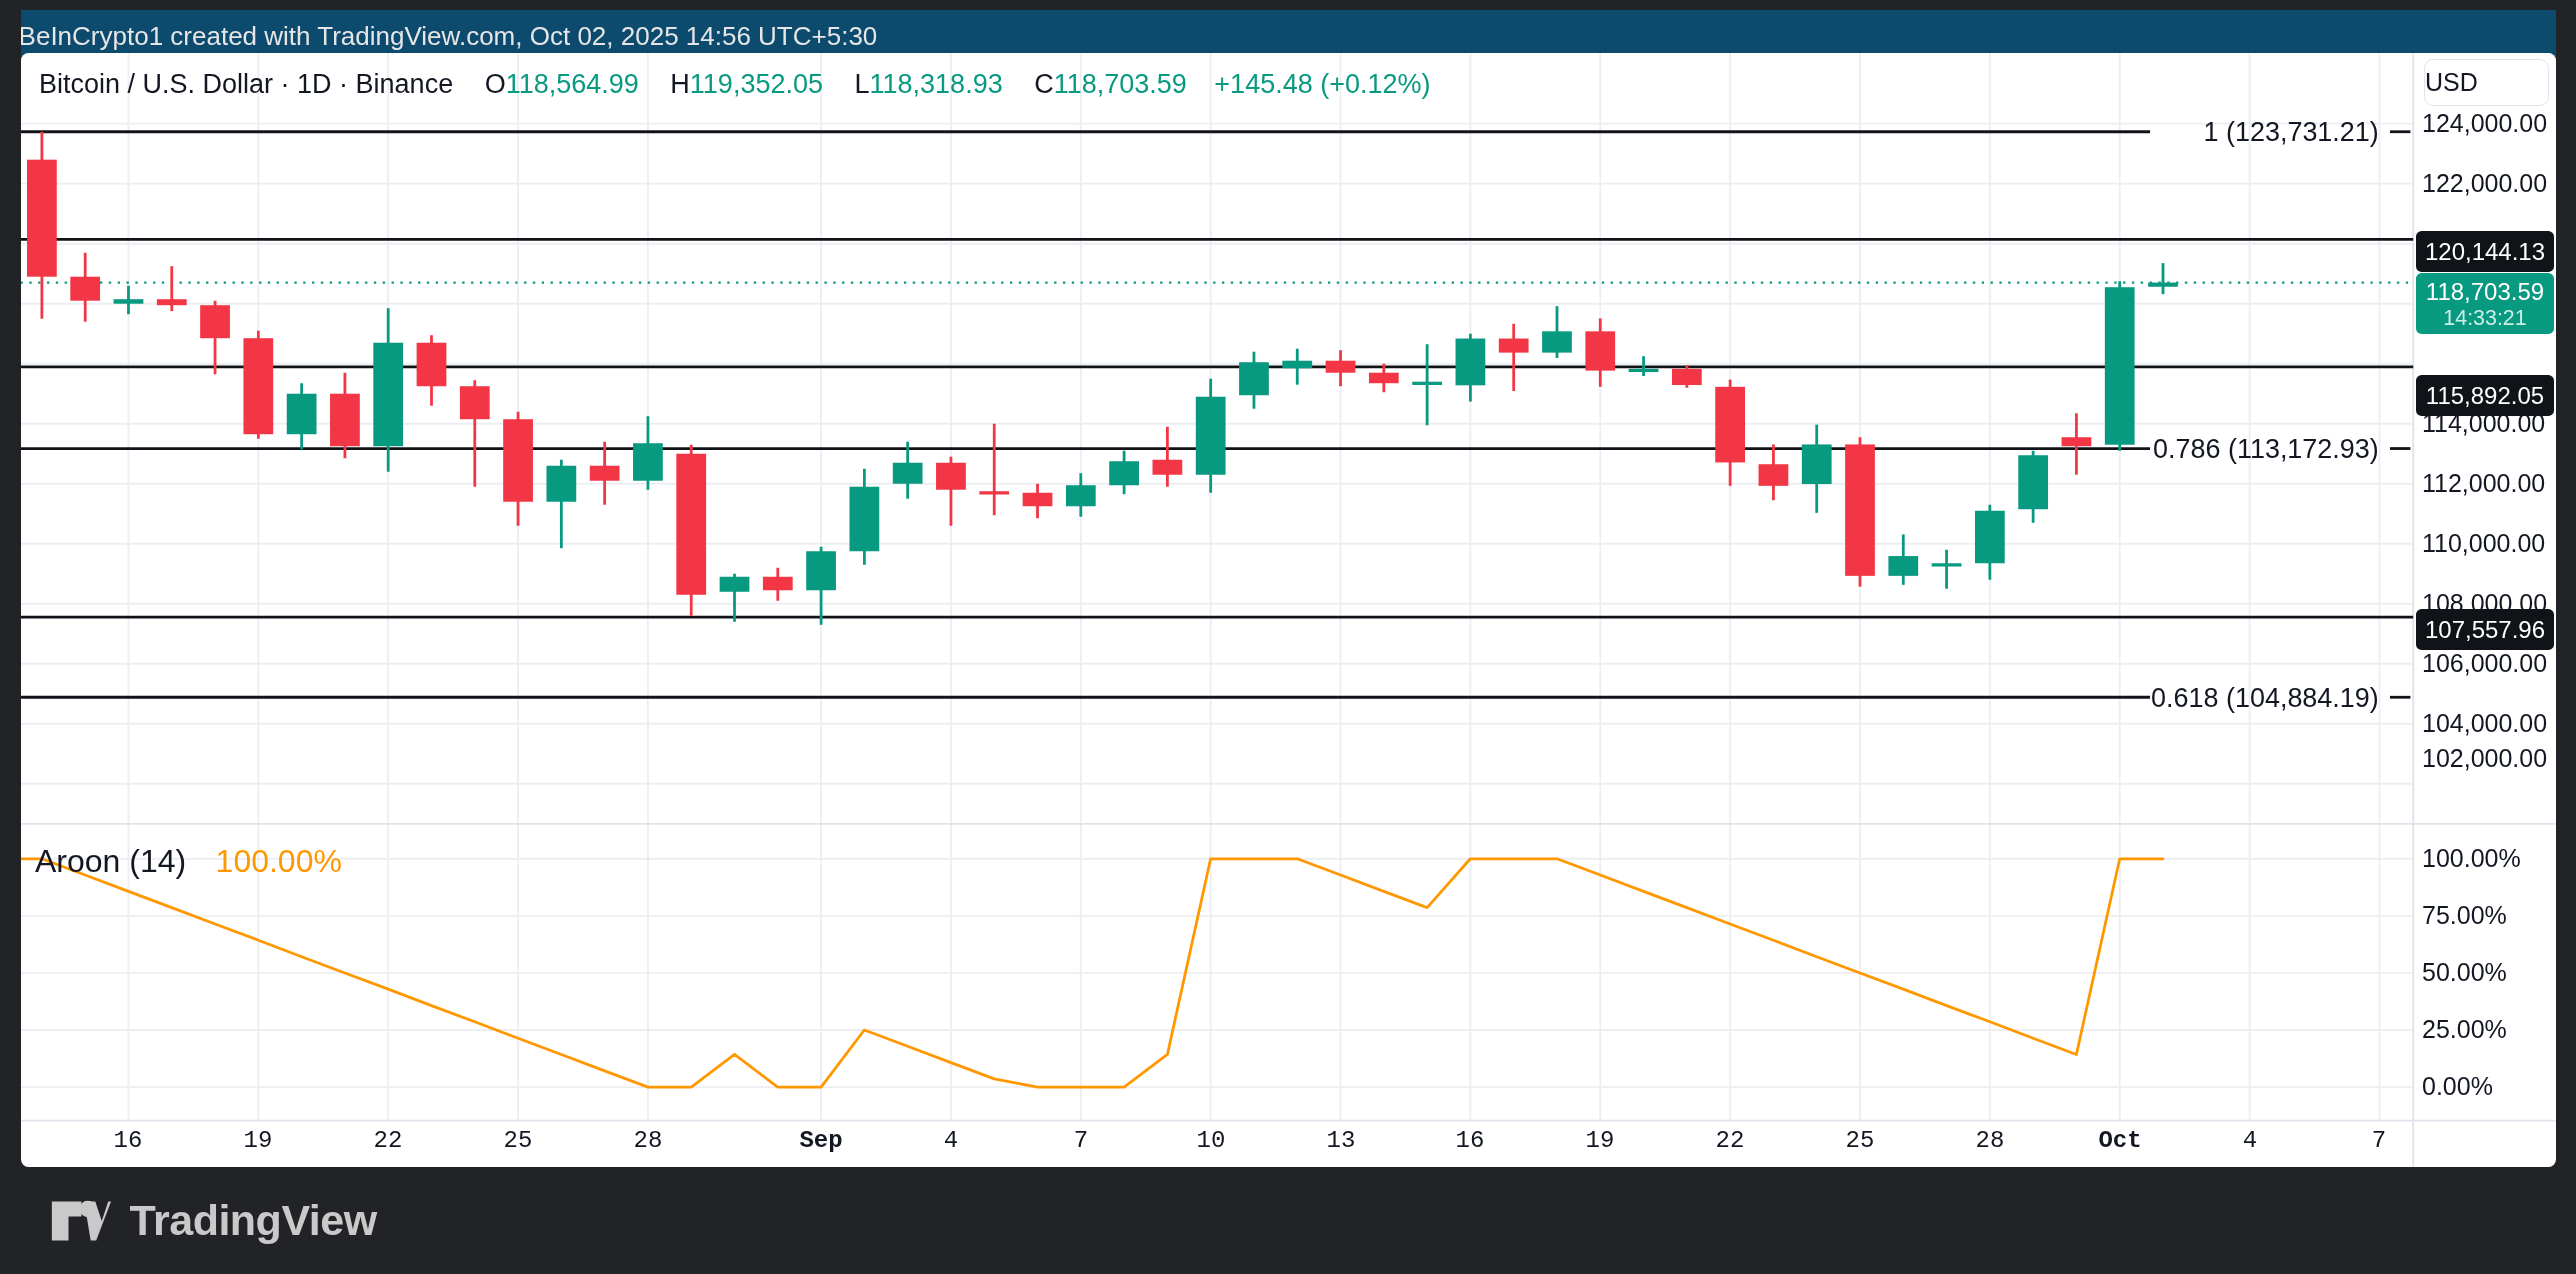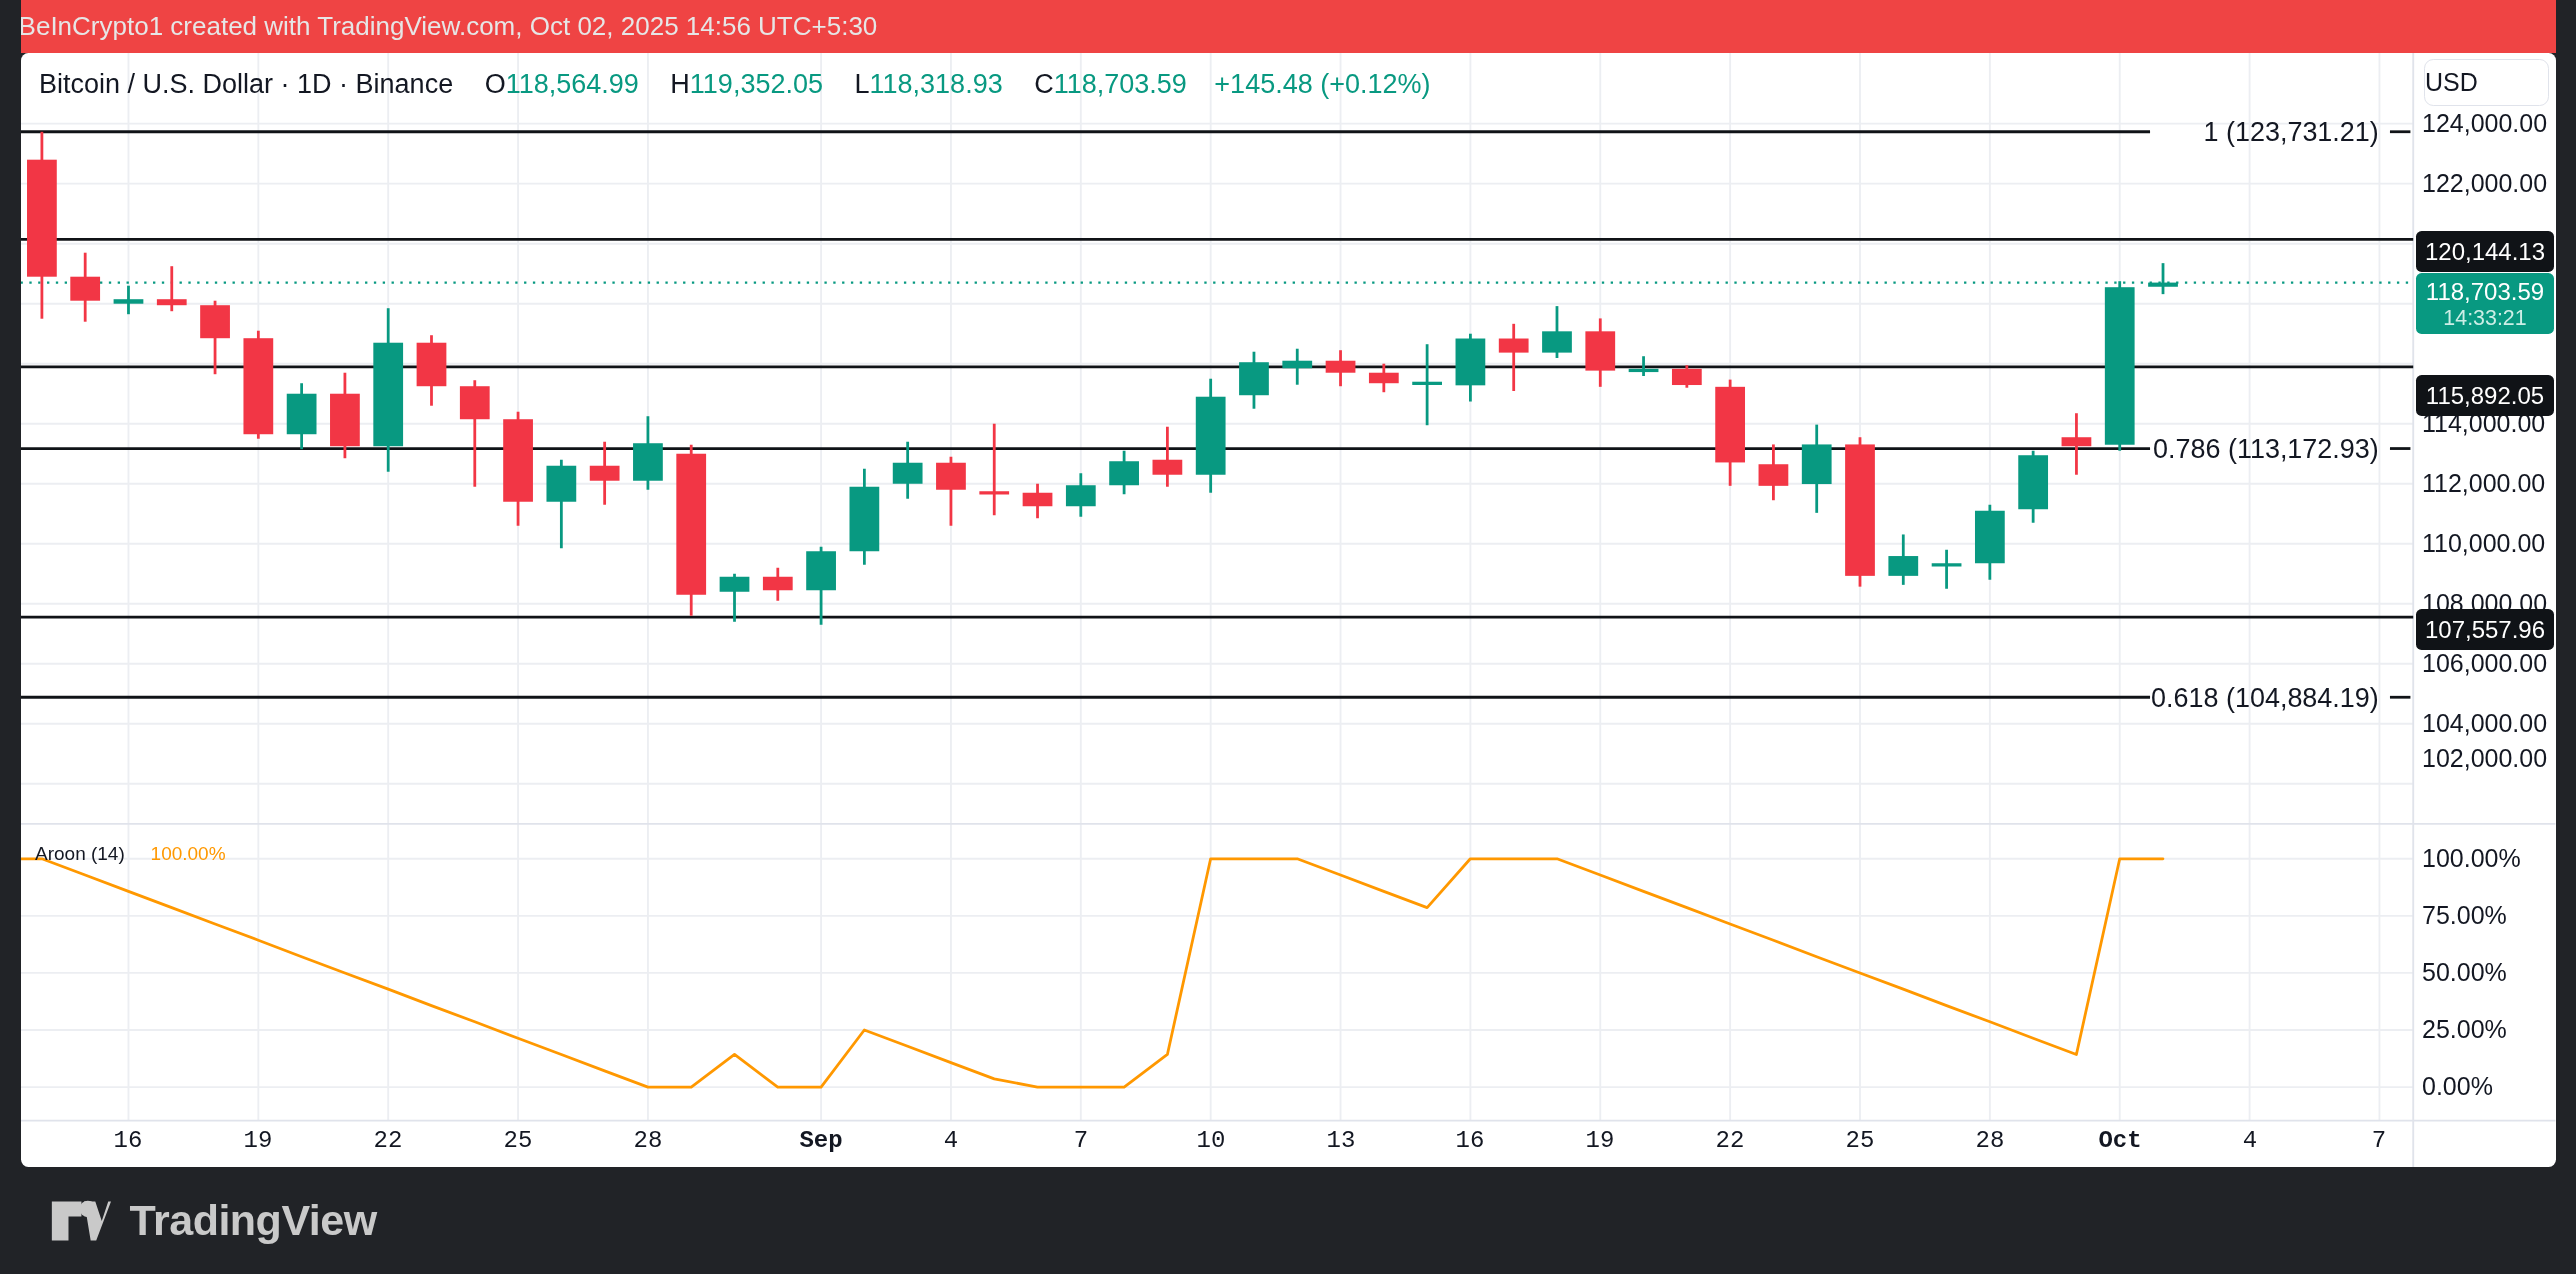--- a/index.html
+++ b/index.html
@@ -1,36 +1,36 @@
 <!DOCTYPE html>
 <html style="font-size:15px"><head>
 <meta charset="utf-8">
 <style>
   html,body{margin:0;padding:0;background:#212327;}
   body{width:2576px;height:1274px;font-family:"Liberation Sans","DejaVu Sans",sans-serif;}
   .app{position:relative;width:2576px;height:1274px;background:#212327;overflow:hidden;}
-  .topbar{position:absolute;left:0;top:0;width:2576px;height:53px;background:#ef4444;}
+  .topbar{position:absolute;left:0;top:10px;width:2576px;height:53px;background:#0c4a6e;}
   .topbar-text{position:absolute;left:18.6px;top:0;height:53px;line-height:53px;color:#e6e6e6;font-size:26px;white-space:nowrap;}
   .surface{position:absolute;left:20.5px;top:53px;width:2535px;height:1114px;background:#ffffff;border-radius:7.4px;}
   #chart-svg{position:absolute;left:0;top:0;width:2576px;height:1274px;}
   .overlay{position:absolute;left:0;top:0;width:2576px;height:1274px;pointer-events:none;}
   .header-line{position:absolute;left:39px;top:69px;font-size:27px;color:#131722;white-space:nowrap;}
   .header-line .tok{margin-left:24px;}
   .header-line .lbl{color:#131722;}
   .header-line .val{color:#089981;}
   .header-line .chg{color:#089981;margin-left:20px;}
   .usd-btn{position:absolute;left:2424px;top:59px;width:123px;height:45px;border:1.9px solid #e0e3eb;border-radius:9.3px;background:#fff;display:flex;align-items:center;font-size:25px;color:#131722;pointer-events:auto;}
   .ytick,.atick{position:absolute;left:2422px;font-size:25px;color:#131722;white-space:nowrap;}
   .ttick{position:absolute;font-size:24px;color:#131722;transform:translateX(-50%);white-space:nowrap;font-family:Liberation Mono, monospace;}
   .ttick.bold{font-weight:700;}
   .badge{position:absolute;left:2416px;width:138px;border-radius:5.6px;color:#fff;font-size:24px;display:flex;align-items:center;justify-content:center;margin-top:12px;}
   .badge.dark{background:#101317;height:41px;}
   .badge.green{background:#089981;height:61px;flex-direction:column;line-height:28px;}
   .badge.green .cd{font-size:21.4px;color:#cdeee6;line-height:24px;}
-  .legend{position:absolute;left:35px;top:843px;font-size:19px;white-space:nowrap;}
+  .legend{position:absolute;left:35px;top:843px;font-size:32px;white-space:nowrap;}
   .legend .name{color:#131722;}
   .legend .ival{color:#ff9800;margin-left:20.5px;}
   .footer{position:absolute;left:0;top:1167px;width:2576px;height:107px;background:#212327;}
   .brand{position:absolute;left:50px;top:0;height:107px;display:flex;align-items:center;gap:18.6px;pointer-events:auto;cursor:pointer;}
   .brand .word{color:#c9c9c9;font-size:43px;font-weight:700;letter-spacing:-0.5px;}
   .rightstrip{position:absolute;left:2556px;top:0;width:20.5px;height:1274px;background:#212327;}
   .leftstrip{position:absolute;left:0;top:0;width:20.5px;height:1274px;background:#212327;}
 </style>
 </head>
 <body>

